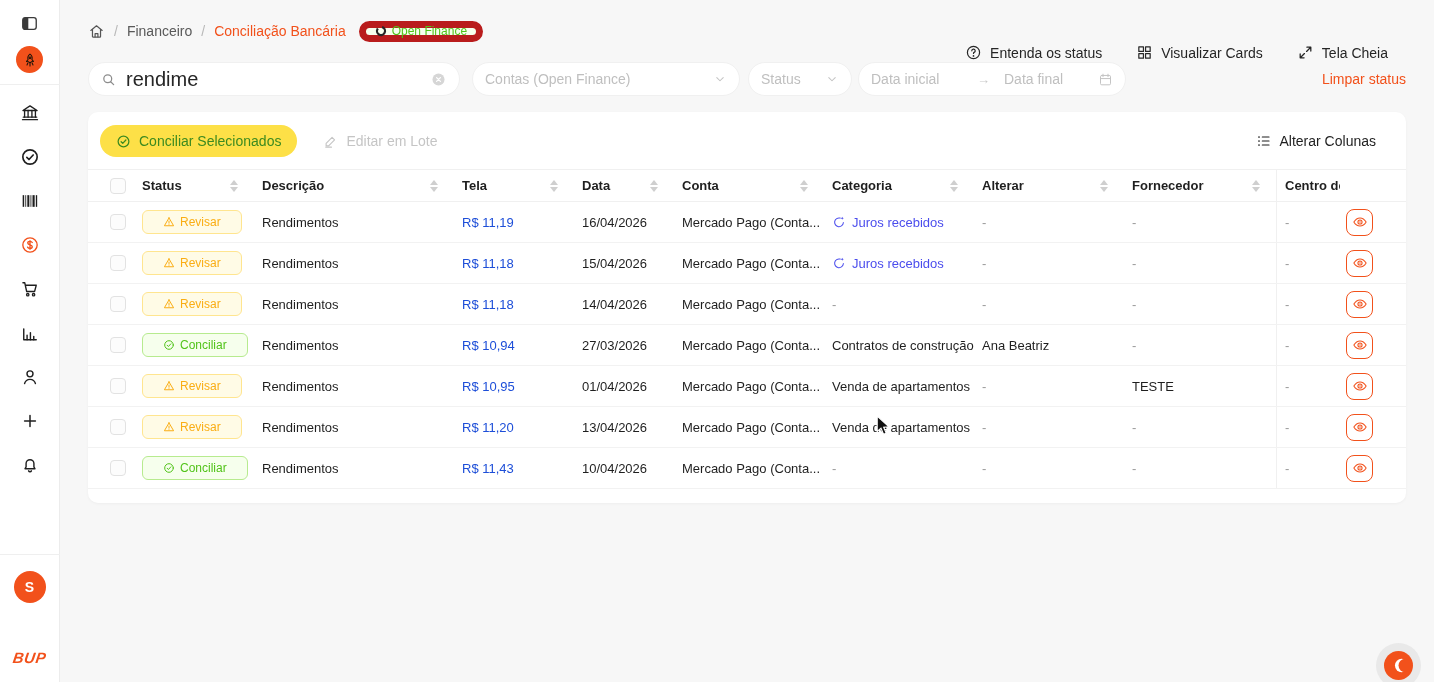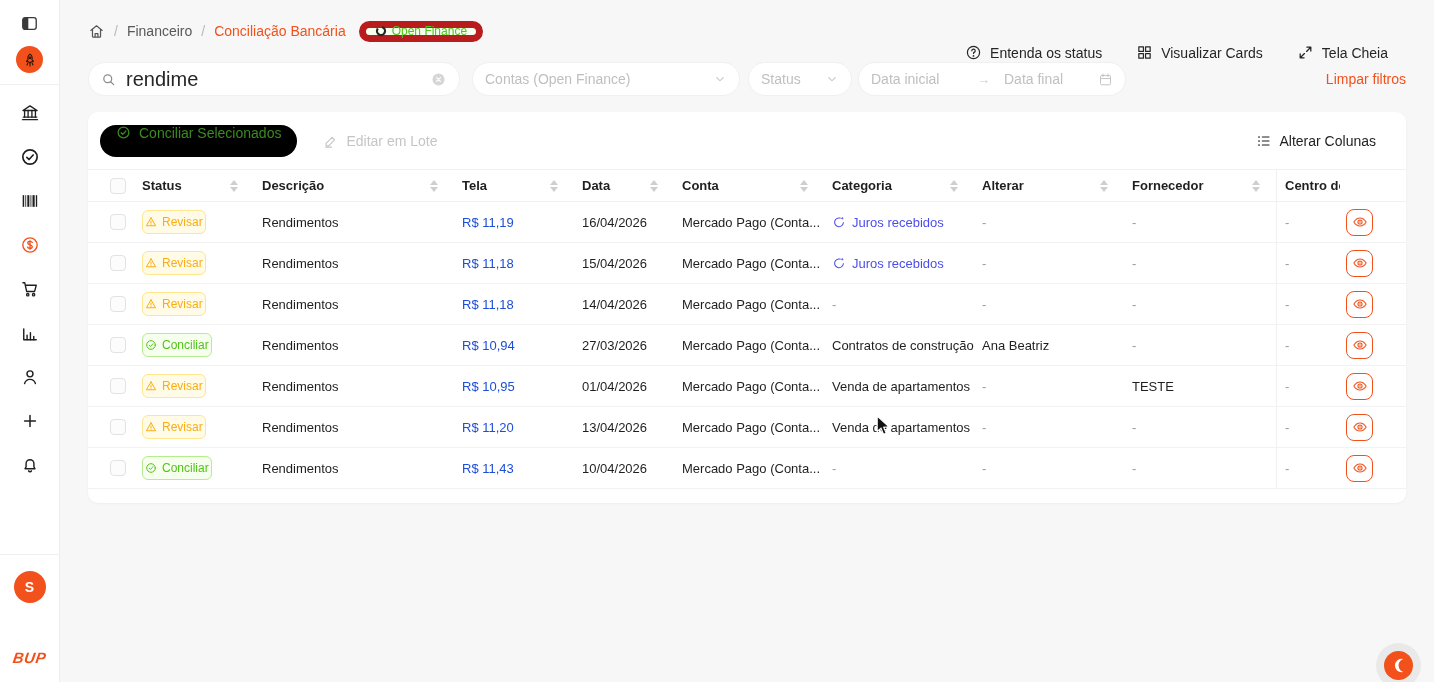--- a/index.html
+++ b/index.html
@@ -73,22 +73,22 @@
   .sel-dates .arrow { color:#c9c9c9; flex:none; margin-right:6px; font-size:13px; }
   .sel-dates .ph2 { flex:1; }
   .sel-dates .cal { width:15px; height:15px; color:#c4c4c4; flex:none; }
   .filterbar .fspacer { flex:1; }
   .clear-filters { color:#f2511b; font-size:14px; cursor:pointer; text-decoration:none; }
 
   
   .card { background:#fff; border-radius:10px; margin-top:16px; width:1318px;
     box-shadow:0 1px 3px rgba(0,0,0,.04); }
   .toolbar { display:flex; align-items:center; padding:13px 30px 12px 12px; gap:26px; }
-  .btn-green { display:flex; align-items:flex-start; gap:8px; height:32px; padding:0 16px;
-    border-radius:16px; border:none; background:#000000; color:#3c8a20; font-size:14px;
+  .btn-green { display:flex; align-items:center; gap:8px; height:32px; padding:0 16px;
+    border-radius:16px; border:none; background:#fde047; color:#3c8a20; font-size:14px;
     font-weight:500; font-family:inherit; cursor:pointer; }
   .btn-green .icon { width:15px; height:15px; }
   .btn-ghost { display:flex; align-items:center; gap:8px; background:none; border:none;
     color:#c5c5c5; font-size:14px; font-family:inherit; cursor:default; padding:0; }
   .btn-ghost .icon { width:15px; height:15px; }
   .tspacer { flex:1; }
   .btn-plain { display:flex; align-items:center; gap:8px; background:none; border:none;
     color:#1f1f1f; font-size:14px; font-weight:500; font-family:inherit; cursor:pointer; padding:0; }
   .btn-plain .icon { width:16px; height:16px; }
 
@@ -104,21 +104,21 @@
   .col-centro { border-left:1px solid #f0f0f0; }
   .cb-cell { padding-left:22px; display:flex; align-items:center; height:100%; }
   .checkbox { width:16px; height:16px; border:1.5px solid #e2e2e2; border-radius:4px;
     background:#fcfcfc; cursor:pointer; flex:none; }
   .tbody { padding-bottom:14px; }
   .tr { height:41px; border-bottom:1px solid #f2f2f2; }
   .td { font-size:13px; color:#1f1f1f; padding:0 8px; white-space:nowrap; overflow:hidden;
     height:100%; display:flex; align-items:center; }
   .td.col-valor { color:#1d4ed8; font-weight:500; }
   .td .dash { color:#9a9a9a; }
-  .tag { display:inline-flex; align-items:center; gap:5px; height:24px; padding:0 2px;
+  .tag { display:inline-flex; align-items:center; gap:5px; height:24px; padding:0 20px;
     border-radius:6px; font-size:12px; }
   .tag .icon { width:12px; height:12px; }
   .tag-amber { background:#fffbe6; border:1px solid #ffe58f; color:#faad14; }
   .tag-green { background:#f6ffed; border:1px solid #b7eb8f; color:#52c41a; }
   .cat-link { display:flex; align-items:center; gap:6px; color:#4b4ded; cursor:pointer; overflow:hidden; }
   .cat-link .icon { width:14px; height:14px; flex:none; }
   .td.col-actions { padding:0 0 0 6px; overflow:visible; }
   .eye-btn { width:27px; height:27px; border:1px solid #f2511b; border-radius:8px;
     background:#fff; color:#f2511b; display:flex; align-items:center; justify-content:center;
     cursor:pointer; padding:0; }
@@ -344,21 +344,21 @@
         <span class="arrow">→</span>
         <span class="ph ph2">Data final</span>
         <span class="icon cal">
             <svg viewBox="0 0 24 24" fill="none" stroke="currentColor" stroke-linecap="round" stroke-linejoin="round" stroke-width="1.6">
               <rect x="4" y="5.5" width="16" height="15" rx="2"></rect>
               <path d="M8 3.5v4M16 3.5v4M4 10.5h16"></path>
             </svg>
           </span>
       </div>
       <div class="fspacer"></div>
-      <a class="clear-filters">Limpar filtros</a>
+      <a class="clear-filters">Limpar status</a>
     </div>
 
     <section class="card">
       <div class="toolbar">
         <button class="btn-green">
           <span class="icon">
               <svg viewBox="0 0 24 24" fill="none" stroke="currentColor" stroke-linecap="round" stroke-linejoin="round" stroke-width="2">
                 <circle cx="12" cy="12" r="8.6"></circle>
                 <path d="M8.2 12.4l2.6 2.6 5-5.4"></path>
               </svg>

